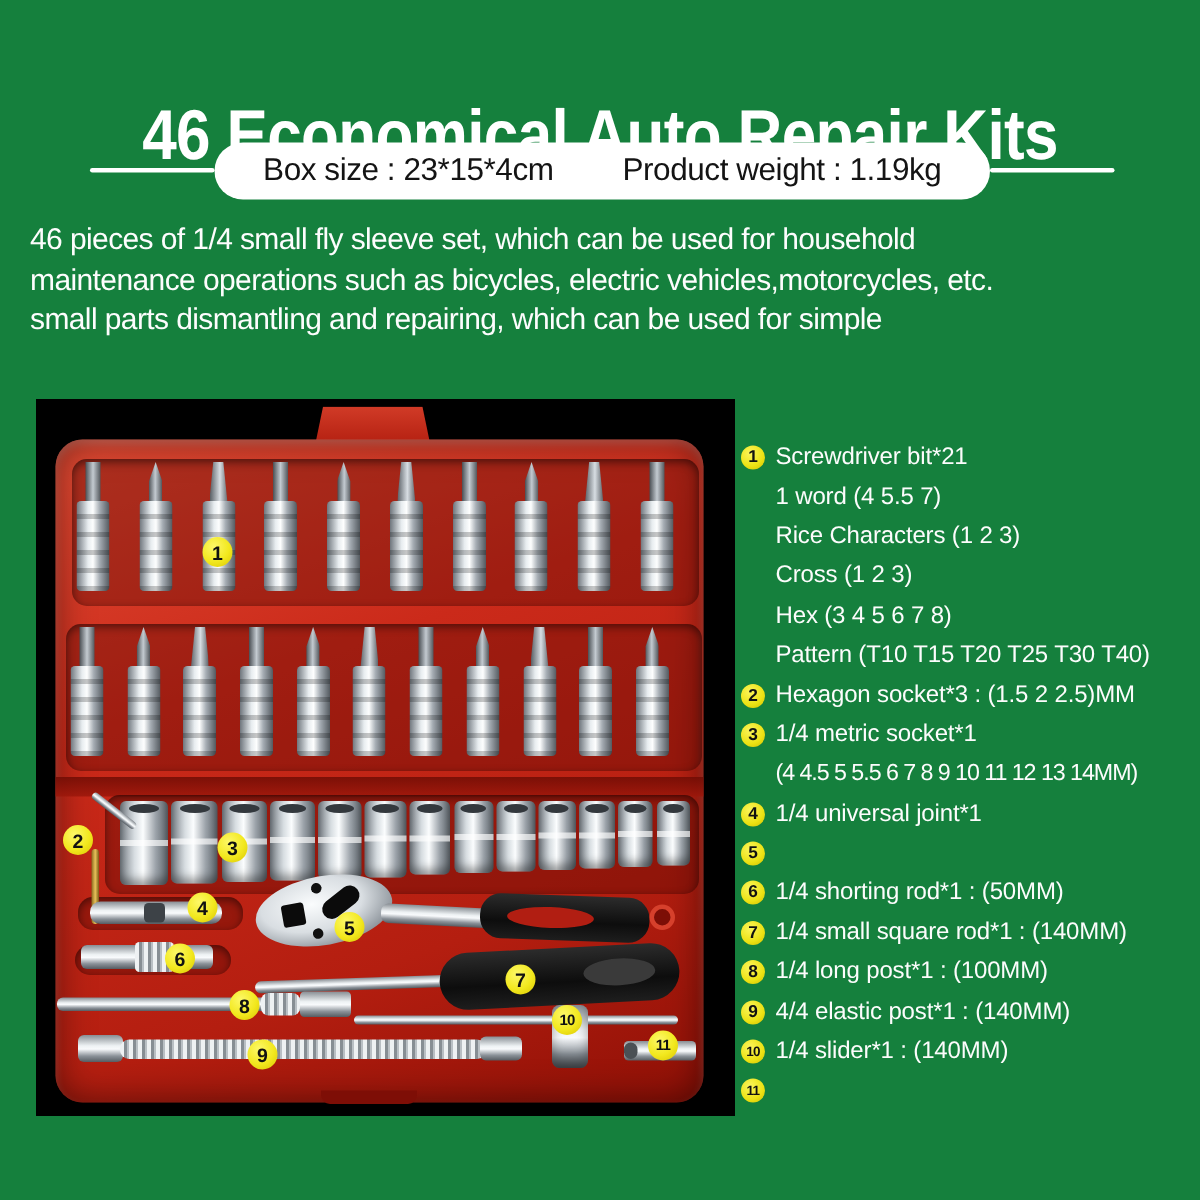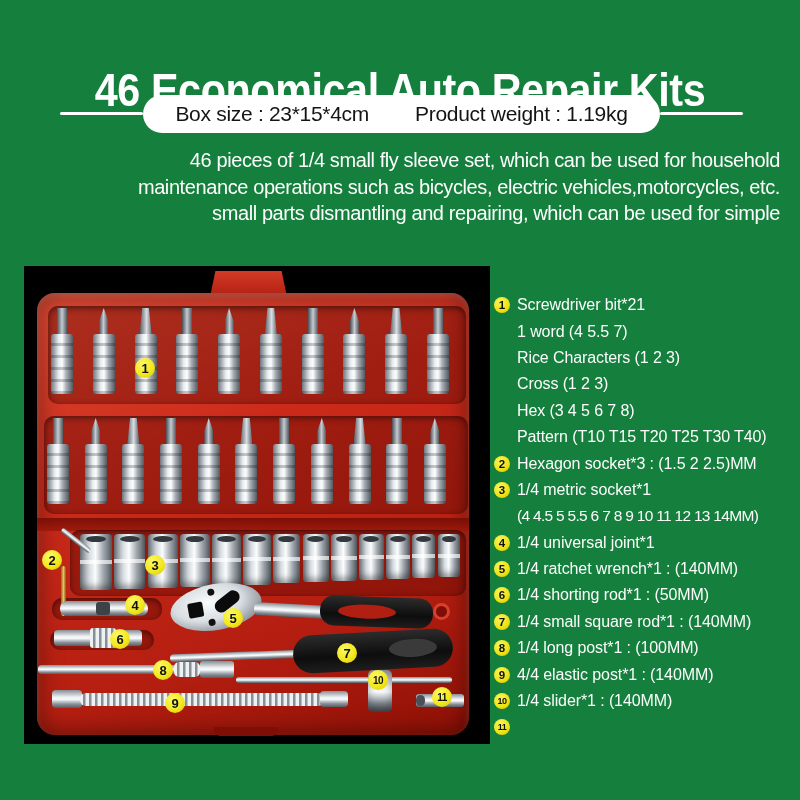--- a/index.html
+++ b/index.html
@@ -10,21 +10,21 @@
   .title{position:absolute;top:31px;left:0;width:800px;text-align:center;
          font-size:47px;font-weight:bold;color:#fff;white-space:nowrap;
          transform:scaleX(0.88);transform-origin:50% 50%;letter-spacing:-0.5px;}
   .spec-pill{position:absolute;left:143px;top:95px;width:517px;height:38px;background:#fff;
          border-radius:20px;display:flex;align-items:center;justify-content:center;gap:46px;
          color:#141414;font-size:21px;letter-spacing:-0.3px;white-space:nowrap;}
   .spec-line{position:absolute;top:112px;height:3px;background:#fff;border-radius:2px;}
   .spec-line.left{left:60px;width:83px;}
   .spec-line.right{left:660px;width:83px;}
 
-  .desc{position:absolute;top:147px;left:20px;width:760px;text-align:right;
+  .desc{position:absolute;top:147px;left:20px;width:760px;text-align:left;
         font-size:20px;line-height:26.5px;letter-spacing:-0.4px;color:#fdfdfd;}
 
   
   .photo{position:absolute;left:24px;top:266px;width:466px;height:478px;background:#000;}
   .case-tab{position:absolute;left:186px;top:5px;width:77px;height:26px;background:linear-gradient(180deg,#d13b27,#b31f10);
         clip-path:polygon(7% 0,93% 0,100% 100%,0 100%);}
   .case-body{position:absolute;left:13px;top:27px;width:432px;height:442px;border-radius:18px;
         background:linear-gradient(160deg,#e14a33 0%,#cb2a1a 35%,#b41e10 72%,#8f1006 100%);
         box-shadow:inset 0 0 24px rgba(0,0,0,.5), inset 0 3px 6px rgba(255,255,255,.22);}
   .hinge{position:absolute;left:13px;top:252px;width:432px;height:13px;
@@ -301,21 +301,20 @@
       </div>
     <div class="row sub tight">
         <span>(4 4.5 5 5.5 6 7 8 9 10 11 12 13 14MM)</span>
       </div>
     <div class="row">
         <span class="bullet">4</span>
         <span>1/4 universal joint*1</span>
       </div>
     <div class="row">
         <span class="bullet">5</span>
-        <span>1/4 ratchet wrench*1 : (140MM)</span>
       </div>
     <div class="row">
         <span class="bullet">6</span>
         <span>1/4 shorting rod*1 : (50MM)</span>
       </div>
     <div class="row">
         <span class="bullet">7</span>
         <span>1/4 small square rod*1 : (140MM)</span>
       </div>
     <div class="row">

